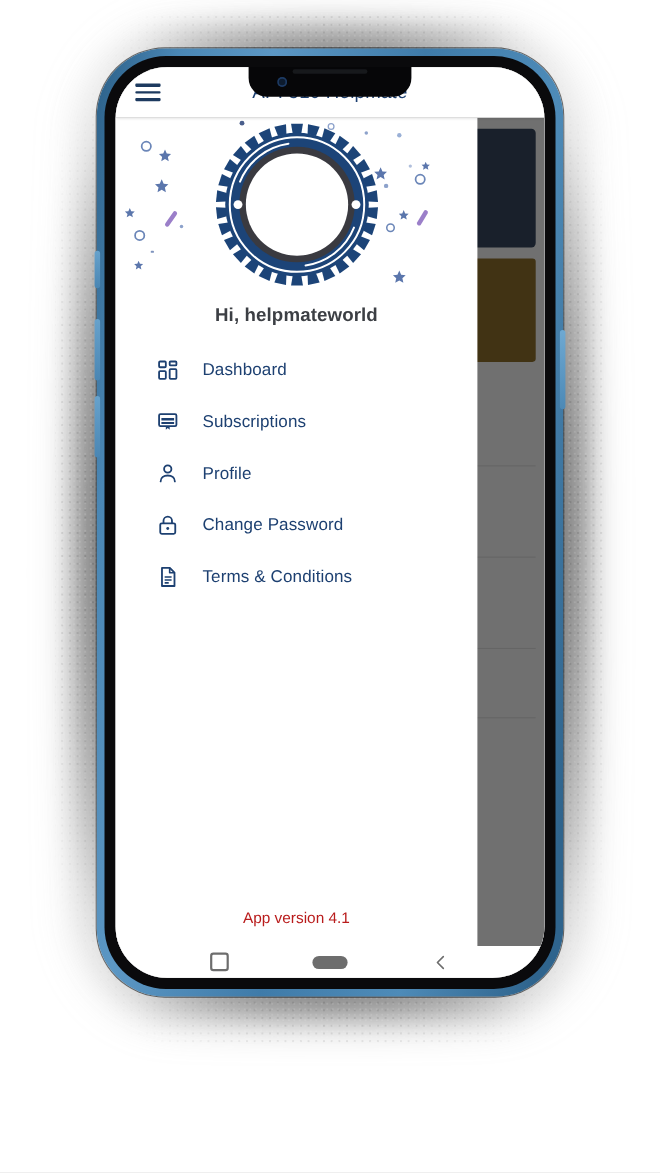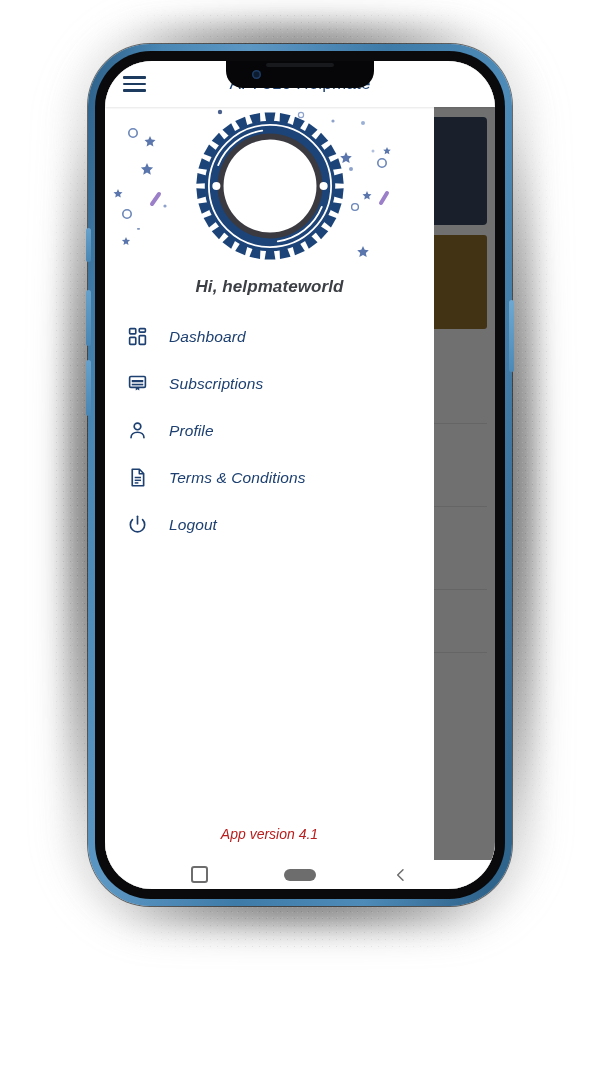--- a/index.html
+++ b/index.html
@@ -200,21 +200,20 @@
   
   .drawer {
     position: absolute;
     left: 0; top: 46px;
     width: 329px; bottom: 29px;
     background: #ffffff;
     z-index: 20;
     overflow: hidden;
     display: flex;
     flex-direction: column;
-    font-style: italic;
   }
 
   .drawer-header {
     position: relative;
     height: 160px;
     overflow: hidden;
     flex: none;
   }
   .confetti { position: absolute; inset: 0; }
   .logo-wrap {
@@ -233,21 +232,21 @@
   }
 
   .menu {
     margin-top: 16px;
     flex: 1 1 auto;
   }
   .menu-item {
     display: flex;
     align-items: center;
     height: 47px;
-    padding-left: 20px;
+    padding-left: 35px;
     cursor: pointer;
   }
   .menu-icon {
     width: 24px; height: 24px;
     flex: none;
     display: flex; align-items: center; justify-content: center;
     color: #1d4071;
   }
   .menu-label {
     margin-left: 20px;
@@ -480,44 +479,45 @@
           <div class="menu-item">
             <span class="menu-icon">
               <svg width="21" height="21" viewBox="0 0 24 24" fill="none" stroke="currentColor" stroke-width="1.9" stroke-linecap="round">
                 <circle cx="12" cy="7.3" r="3.8"></circle>
                 <path d="M4.6 20.2 c0-4 3.3-6.2 7.4-6.2 s7.4 2.2 7.4 6.2"></path>
               </svg>
             </span>
             <span class="menu-label">Profile</span>
           </div>
 
+          <div class="menu-item">
+            <span class="menu-icon">
+              <svg width="21" height="21" viewBox="0 0 24 24" fill="none" stroke="currentColor" stroke-width="1.9">
+                <rect x="4.2" y="10" width="15.6" height="11" rx="1.6"></rect>
+                <path d="M7.6 10 V7.4 a4.4 4.4 0 0 1 8.8 0 V10"></path>
+                <circle cx="12" cy="15.4" r="1.5" fill="currentColor" stroke="none"></circle>
+              </svg>
+            </span>
+            <span class="menu-label">Change Password</span>
+          </div>
 
           <div class="menu-item">
             <span class="menu-icon">
               <svg width="21" height="21" viewBox="0 0 24 24" fill="none" stroke="currentColor" stroke-width="1.9" stroke-linejoin="round">
                 <path d="M6 2.6 h8.2 L19 7.4 V21.4 H6 z"></path>
                 <path d="M14 2.8 V7.6 h4.8" stroke-width="1.7"></path>
                 <line x1="8.8" y1="12" x2="16" y2="12" stroke-width="1.7"></line>
                 <line x1="8.8" y1="15.2" x2="16" y2="15.2" stroke-width="1.7"></line>
                 <line x1="8.8" y1="18.2" x2="13" y2="18.2" stroke-width="1.7"></line>
               </svg>
             </span>
             <span class="menu-label">Terms &amp; Conditions</span>
           </div>
 
 
-          <div class="menu-item">
-            <span class="menu-icon">
-              <svg width="21" height="21" viewBox="0 0 24 24" fill="none" stroke="currentColor" stroke-width="1.9" stroke-linecap="round">
-                <path d="M6.2 6.4 a8.2 8.2 0 1 0 11.6 0"></path>
-                <line x1="12" y1="2.6" x2="12" y2="11.4"></line>
-              </svg>
-            </span>
-            <span class="menu-label">Logout</span>
-          </div>
 
         </div>
 
         <div class="version">App version 4.1</div>
       </div>
 
       <div class="navbar">
         <div class="nav-square"></div>
         <div class="nav-pill"></div>
         <div class="nav-back">

